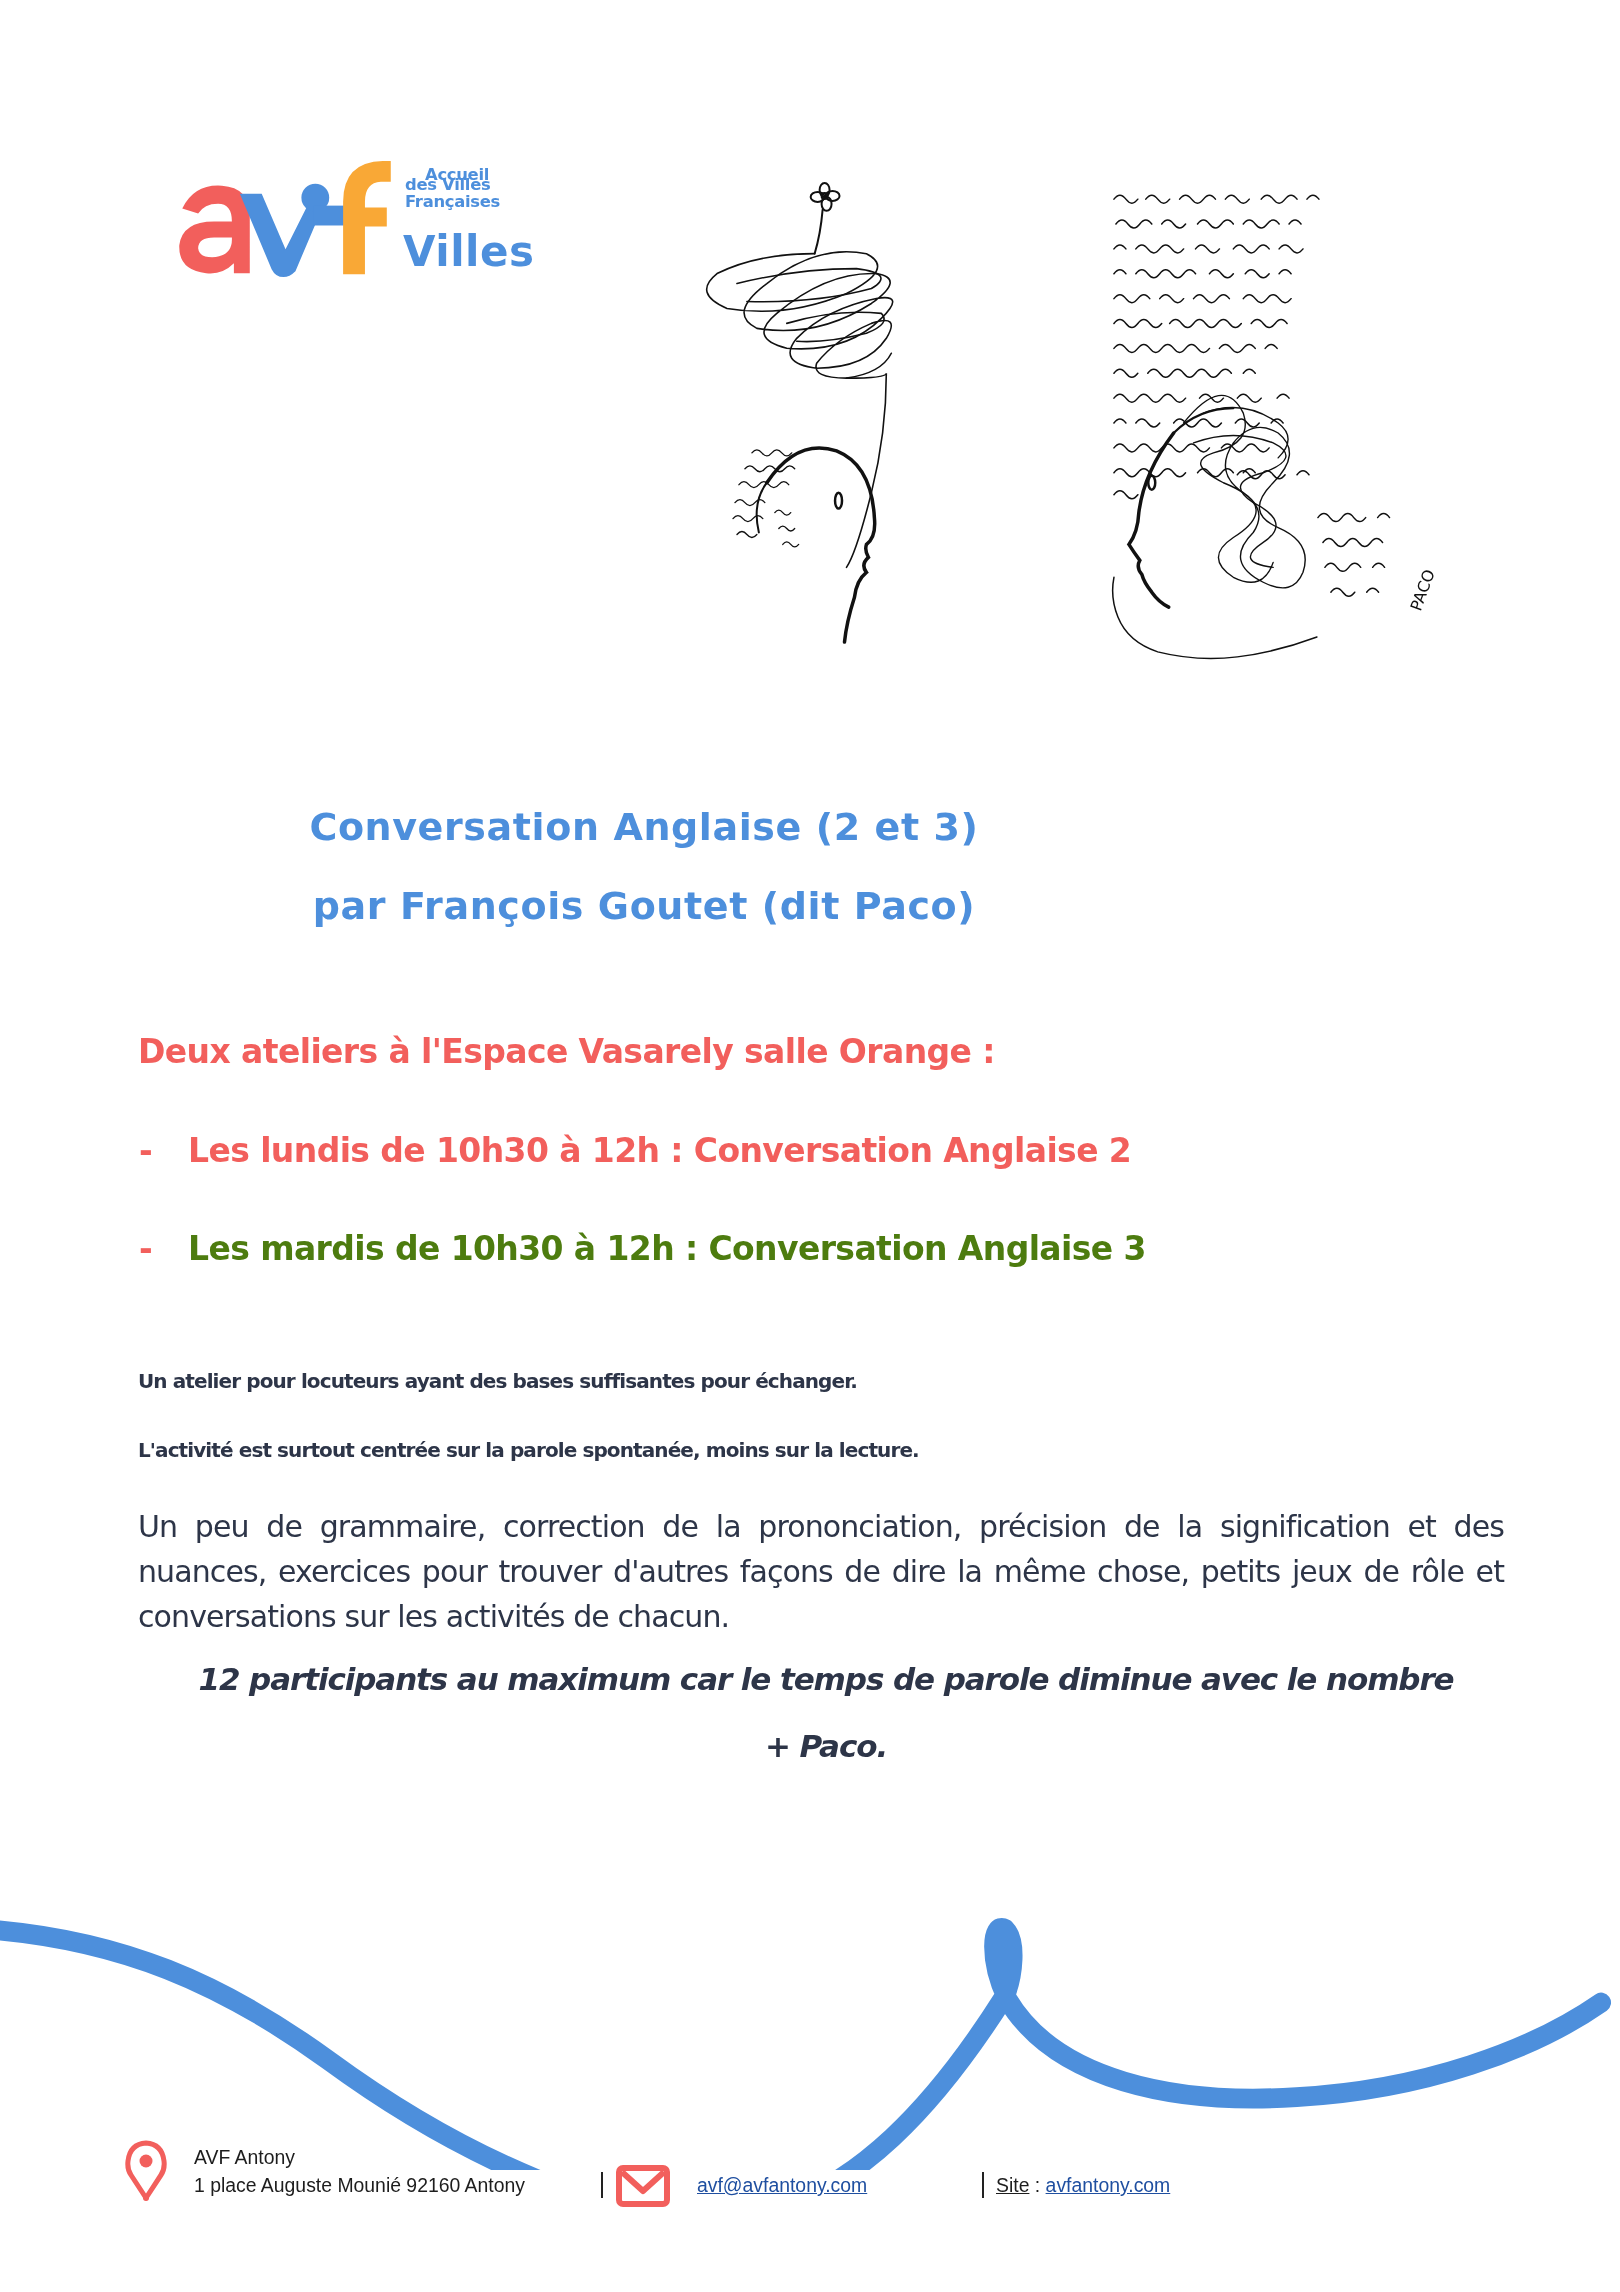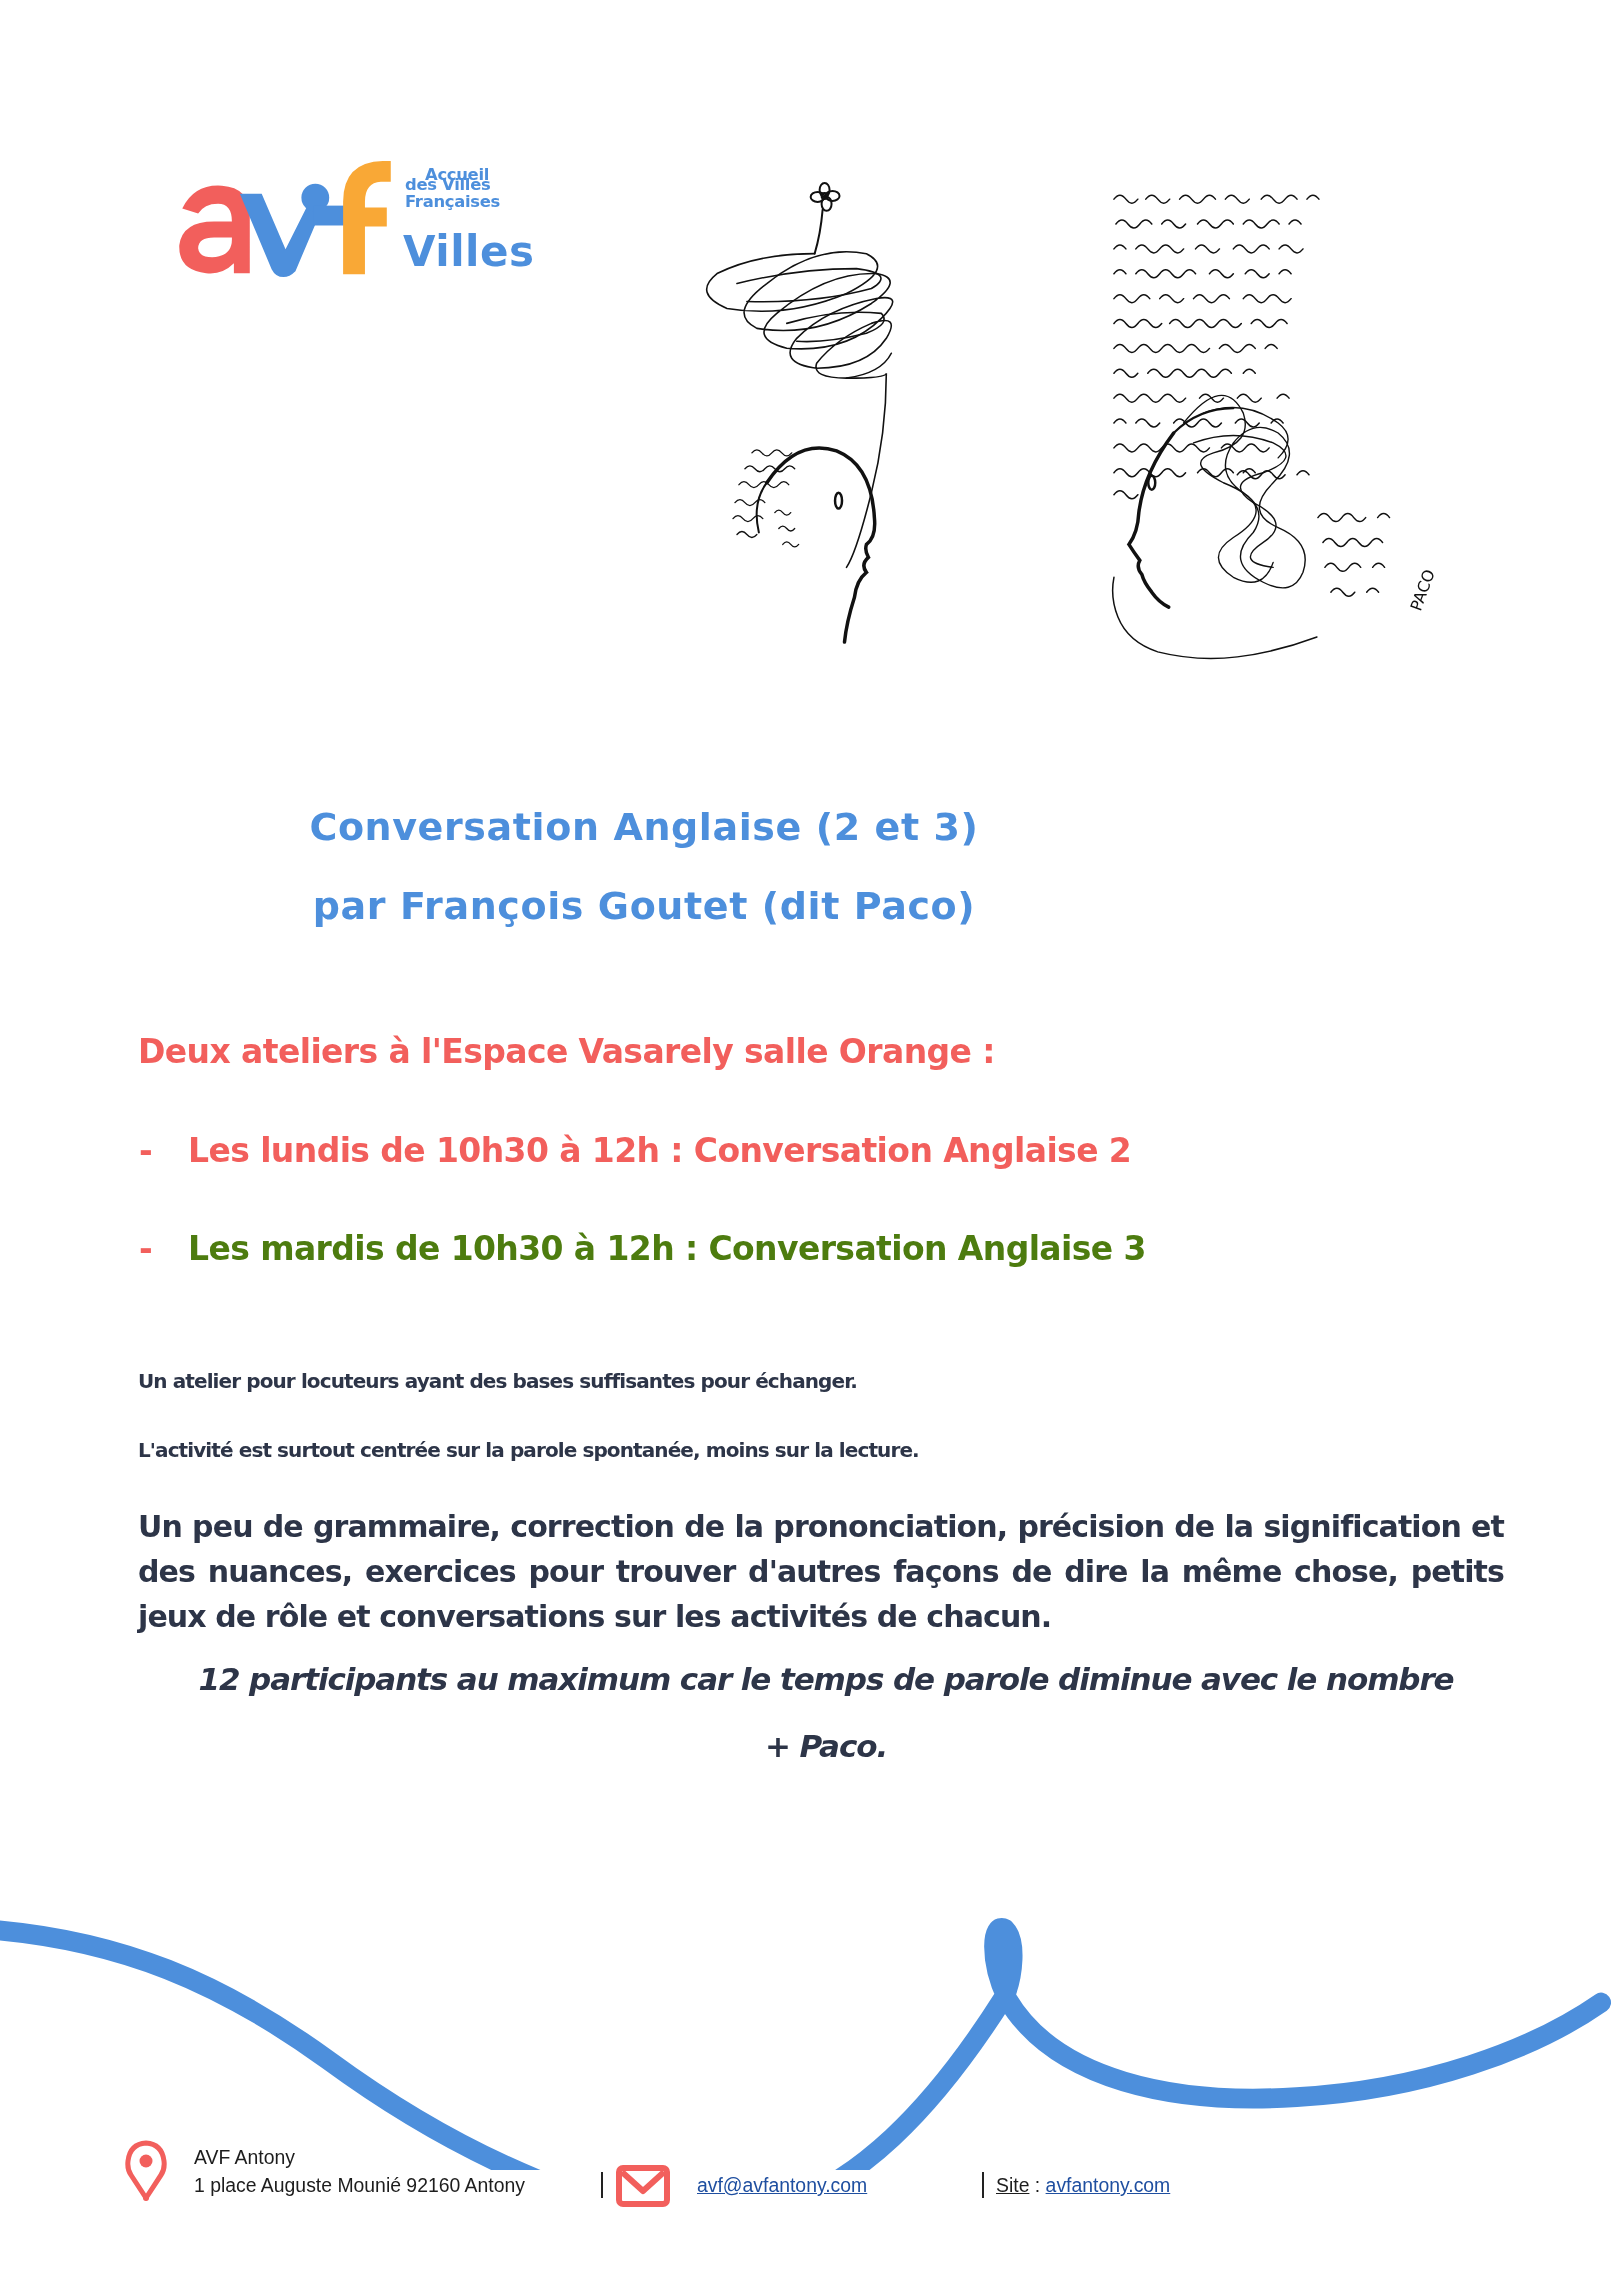--- a/index.html
+++ b/index.html
@@ -15,21 +15,21 @@
   
   #illus-left { left:697px; top:174px; width:299px; height:478px; }
   #illus-right { left:1104px; top:184px; width:398px; height:498px; }
 
   
   .title { position:absolute; left:0; width:1288px; text-align:center; font-family:"DejaVu Sans", sans-serif; font-weight:bold; font-size:38px; letter-spacing:0.6px; }
 
   .red { font-family:"DejaVu Sans", sans-serif; font-weight:bold; font-size:33px; letter-spacing:-0.6px; white-space:nowrap; }
   .dash { position:absolute; left:139px; }
   .body-text { font-family:"DejaVu Sans", sans-serif; font-weight:bold; font-size:20px; letter-spacing:-0.9px; white-space:nowrap; }
-  .para { position:absolute; left:138px; width:1366px; font-family:"DejaVu Sans", sans-serif; font-weight:bold; font-size:30px; line-height:45px; letter-spacing:-0.9px; text-align:justify; text-align-last:left; }
+  .para { position:absolute; left:138px; width:1366px; font-family:"DejaVu Sans", sans-serif; font-weight:normal; font-size:30px; line-height:45px; letter-spacing:-0.9px; text-align:justify; text-align-last:left; }
   .italic-line { position:absolute; left:0; width:1652px; text-align:center; font-family:"DejaVu Sans", sans-serif; font-weight:bold; font-style:italic; font-size:31px; letter-spacing:-1.1px; white-space:nowrap; }
 
   
   .foot { font-family:"Liberation Sans", sans-serif; font-size:19.4px; color:#1d1d1d; white-space:nowrap; }
   .foot a { color:#1f4fa0; text-decoration:underline; }
   .sep { position:absolute; width:1.5px; height:26px; background:#222; }
 </style>
 </head>
 <body>
 

